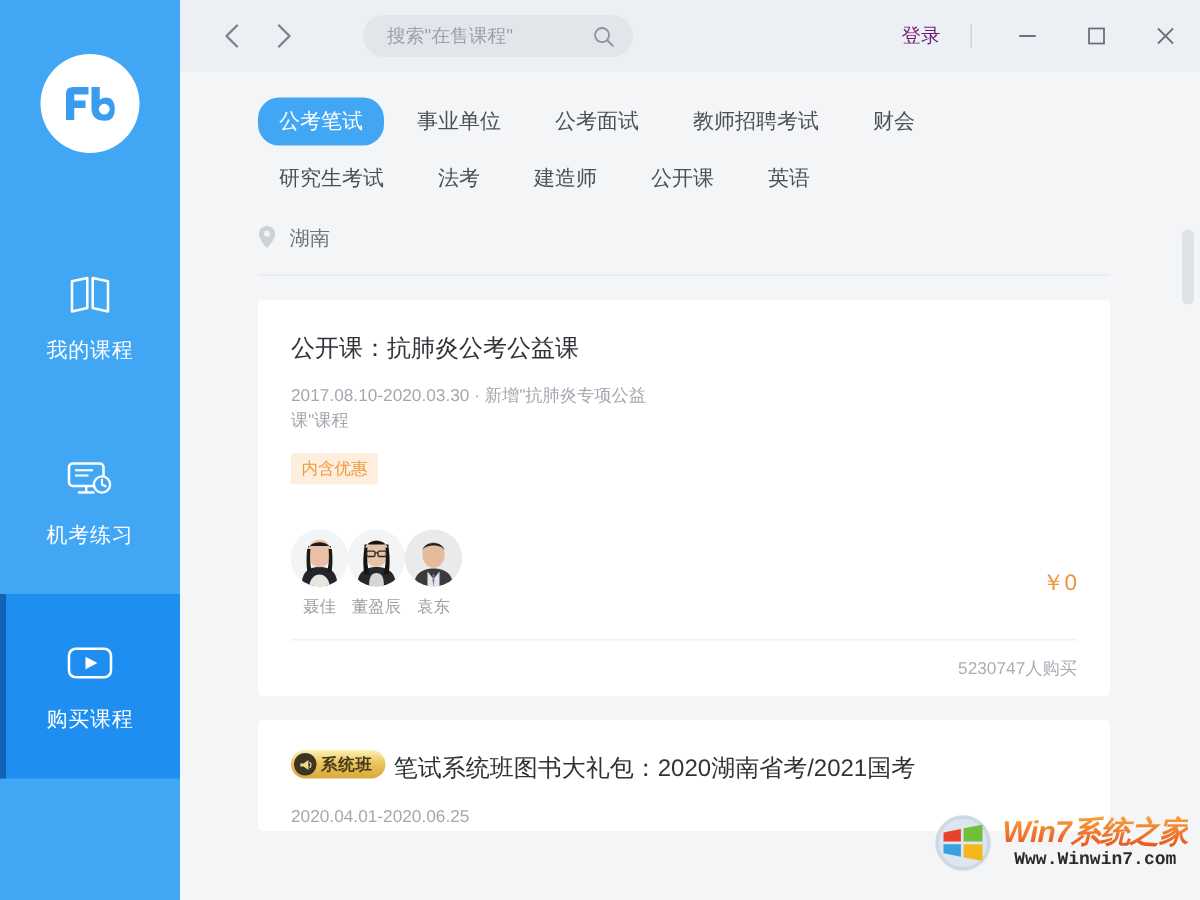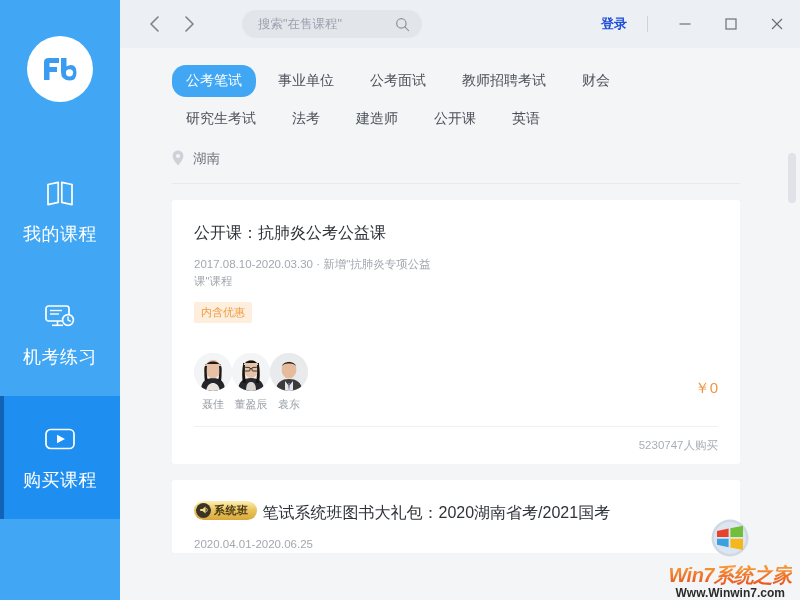--- a/index.html
+++ b/index.html
@@ -55,21 +55,21 @@
     width: 4px;
     background: #1263b5;
   }
   .nav-icon {
     width: 34px; height: 30px;
     display: flex; align-items: center; justify-content: center;
     margin-bottom: 14px;
   }
   .nav-label {
     color: #ffffff;
-    font-size: 18px;
+    font-size: 14px;
     letter-spacing: 0.5px;
   }
 
   
   .main {
     flex: 1 1 auto;
     height: 600px;
     background: #f4f5f7;
     position: relative;
     display: flex;
@@ -102,25 +102,24 @@
     cursor: text;
   }
   .search-placeholder {
     flex: 1;
     color: #9aa2ad;
     font-size: 12.5px;
     white-space: nowrap;
   }
   .tb-spacer { flex: 1 1 auto; }
   .login-btn {
-    color: #1d4ed8;
+    color: #701a75;
     font-size: 13px;
     padding: 4px 10px;
     cursor: pointer;
-    font-weight: bold;
   }
   .tb-sep {
     width: 1px; height: 16px;
     background: #cfd4da;
     margin: 0 14px 0 10px;
   }
   .win-btn {
     width: 46px; height: 48px;
     display: flex; align-items: center; justify-content: center;
     cursor: pointer;
@@ -267,41 +266,40 @@
     left: 0; top: 105px;
     width: 8px; height: 50px;
     border-radius: 4px;
     background: #dfe2e6;
     cursor: pointer;
   }
 
   
   .watermark {
     position: absolute;
-    right: 8px; bottom: 0;
+    right: 8px; bottom: 18px;
     display: flex;
     align-items: center;
     gap: 6px;
     pointer-events: none;
-    flex-direction: column;
   }
   .wm-text { display: flex; flex-direction: column; align-items: center; }
   .wm-title {
     font-size: 20px;
     font-weight: bold;
     font-style: italic;
     background: linear-gradient(180deg,#f7a23a 0%,#e8501f 100%);
     -webkit-background-clip: text;
     background-clip: text;
     color: transparent;
     line-height: 22px;
     letter-spacing: -0.5px;
   }
   .wm-url {
-    font-family: Liberation Sans, sans-serif;
+    font-family: Liberation Mono, monospace;
     font-size: 12px;
     color: #2b2b2b;
     font-weight: bold;
     line-height: 14px;
   }
 </style>
 </head>
 <body>
 
 <div id="app">

